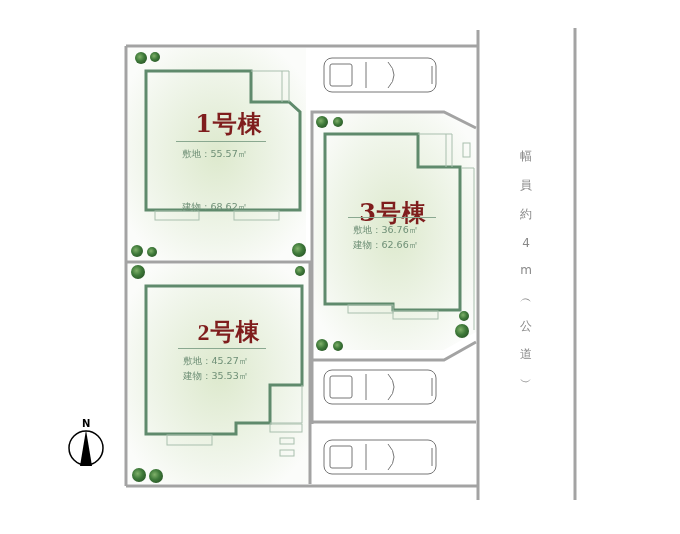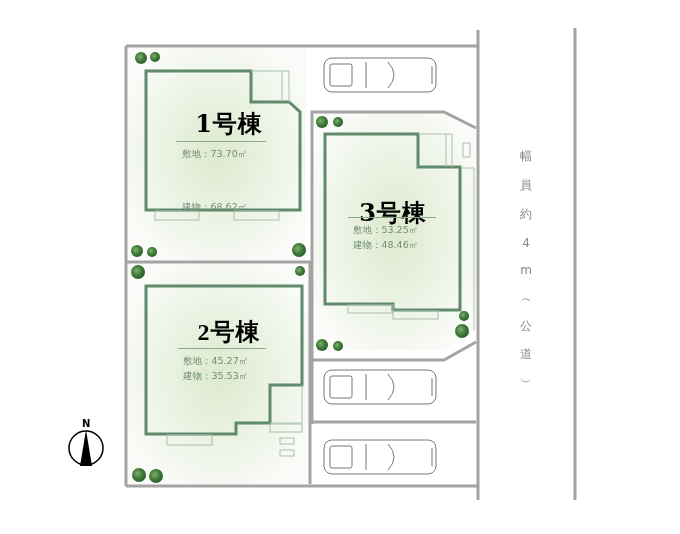--- a/index.html
+++ b/index.html
@@ -1,18 +1,18 @@
 <!DOCTYPE html>
 <html><head>
 <meta charset="utf-8">
 <style>
   html,body{margin:0;padding:0;background:#ffffff;}
   body{width:680px;height:534px;position:relative;overflow:hidden;font-family:"DejaVu Sans",sans-serif;}
   svg{position:absolute;left:0;top:0;}
-  .lot-title{position:absolute;font-family:"DejaVu Serif",serif;font-weight:bold;color:#000000;font-size:24px;letter-spacing:1px;text-align:center;white-space:nowrap;}
+  .lot-title{position:absolute;font-family:"DejaVu Serif",serif;font-weight:bold;color:#7f1d1d;font-size:24px;letter-spacing:1px;text-align:center;white-space:nowrap;}
   .lot-info{position:absolute;font-size:9.5px;color:#6e8f76;line-height:15px;white-space:nowrap;}
   .lot-rule{position:absolute;height:1px;background:#8aa890;}
   .road-char{position:absolute;left:514px;width:24px;text-align:center;font-size:12px;color:#888;}
   .north-n{position:absolute;left:82px;top:418px;font-size:10px;font-weight:bold;color:#000;}
 </style>
 </head>
 <body>
 
 <svg width="680" height="534" viewBox="0 0 680 534">
   <defs>
@@ -118,32 +118,32 @@
   </g>
 
   <g>
     <circle cx="86" cy="448" r="17" fill="#fff" stroke="#000" stroke-width="1.5"></circle>
     <polygon points="86,430 80,466 92,466" fill="#000"></polygon>
   </g>
 </svg>
 
 <div class="lot-title" style="left:186px;top:108px;width:86px;">1号棟</div>
 <div class="lot-rule" style="left:176px;top:141px;width:90px;"></div>
-<div class="lot-info" style="left:182px;top:146px;"><span>敷地</span>：<span>73.70㎡</span></div>
+<div class="lot-info" style="left:182px;top:146px;"><span>敷地</span>：<span>55.57㎡</span></div>
 <div class="lot-info" style="left:182px;top:155px;margin-top:44px;"><span>建物</span>：<span>68.62㎡</span></div>
 
 <div class="lot-title" style="left:186px;top:316px;width:86px;font-family:Liberation Serif, serif;">2号棟</div>
 <div class="lot-rule" style="left:178px;top:348px;width:88px;"></div>
 <div class="lot-info" style="left:183px;top:353px;"><span>敷地</span>：<span>45.27㎡</span></div>
 <div class="lot-info" style="left:183px;top:368px;"><span>建物</span>：<span>35.53㎡</span></div>
 
 <div class="lot-title" style="left:350px;top:197px;width:86px;">3号棟</div>
 <div class="lot-rule" style="left:348px;top:217px;width:88px;"></div>
-<div class="lot-info" style="left:353px;top:222px;"><span>敷地</span>：<span>53.25㎡</span></div>
-<div class="lot-info" style="left:353px;top:237px;"><span>建物</span>：<span>48.46㎡</span></div>
+<div class="lot-info" style="left:353px;top:222px;"><span>敷地</span>：<span>36.76㎡</span></div>
+<div class="lot-info" style="left:353px;top:237px;"><span>建物</span>：<span>62.66㎡</span></div>
 
 <div>
   <div class="road-char" style="top:148px;">幅</div>
   <div class="road-char" style="top:177px;">員</div>
   <div class="road-char" style="top:206px;">約</div>
   <div class="road-char" style="top:236px;">4</div>
   <div class="road-char" style="top:263px;">m</div>
   <div class="road-char" style="top:290px;">︵</div>
   <div class="road-char" style="top:318px;">公</div>
   <div class="road-char" style="top:346px;">道</div>

